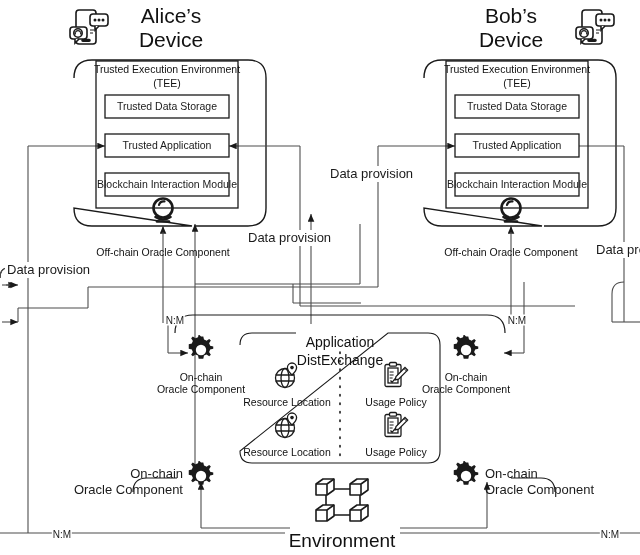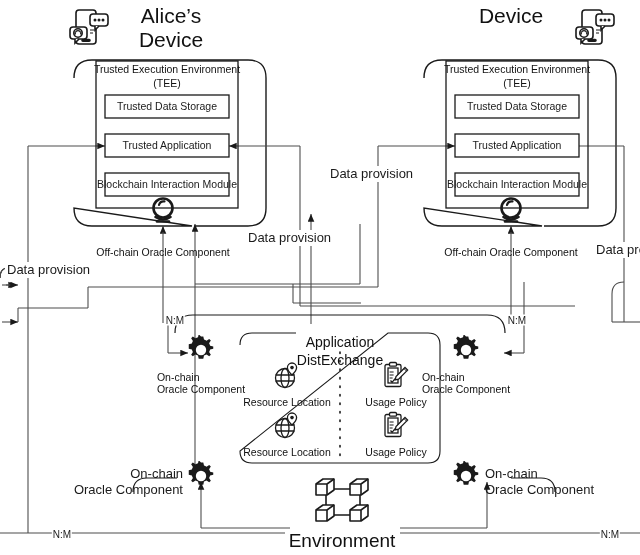--- a/index.html
+++ b/index.html
@@ -15,21 +15,21 @@
           transform:translate(-50%,-50%);white-space:nowrap;line-height:1.25;}
   .nm{position:absolute;font-size:10px;color:#222;background:#fff;padding:0 1px;
       transform:translate(-50%,-50%);}
   .bc-title{position:absolute;font-size:19px;color:#111;text-align:center;
             transform:translateX(-50%);white-space:nowrap;}
   .ico{position:absolute;transform:translate(-50%,-50%);}
   .tee-head{position:absolute;font-size:10.5px;text-align:center;
             transform:translateX(-50%);line-height:1.3;white-space:nowrap;}
   .de-head{position:absolute;font-size:14px;text-align:center;
            transform:translateX(-50%);line-height:1.25;white-space:nowrap;color:#111;}
-  .small-cap{position:absolute;font-size:10.5px;
+  .small-cap{position:absolute;font-size:10.5px;text-align:center;
              transform:translateX(-50%);white-space:nowrap;}
 </style>
 </head>
 <body>
 
 <div id="stage">
 
   <svg class="layer" viewBox="0 0 640 555" xmlns="http://www.w3.org/2000/svg">
     <defs>
       <marker id="ah" markerWidth="8" markerHeight="8" refX="7" refY="3" orient="auto" markerUnits="strokeWidth">
@@ -181,20 +181,21 @@
         <circle cx="17" cy="13" r="9.5"></circle>
         <path d="M13,10 a5,5 0 0 1 5.5,-3.6" stroke-width="2.2"></path>
         <path d="M9.5,22 q7.5,5 15,0"></path>
         <path d="M11,26.5 h12"></path>
       </g>
     </svg>
   </div>
   <div class="small-cap" style="left:163px;top:246px;">Off-chain Oracle Component</div>
 
   <div class="dev-title" style="left:511px;top:4px;">
+    <div>Bob’s</div>
     <div>Device</div>
   </div>
 
   <div class="ico" style="left:596px;top:30px;">
     <svg width="44" height="44" viewBox="0 0 44 44">
       <g fill="none" stroke="#1a1a1a" stroke-width="1.6">
         <rect x="8" y="4" width="20" height="34" rx="3"></rect>
         <rect x="14" y="33.5" width="8" height="1.6" rx="0.8" fill="#1a1a1a"></rect>
         <rect x="22" y="8" width="18" height="12" rx="3" fill="#fff"></rect>
         <path d="M27,20 l0,4 l4,-4" fill="#fff"></path>

